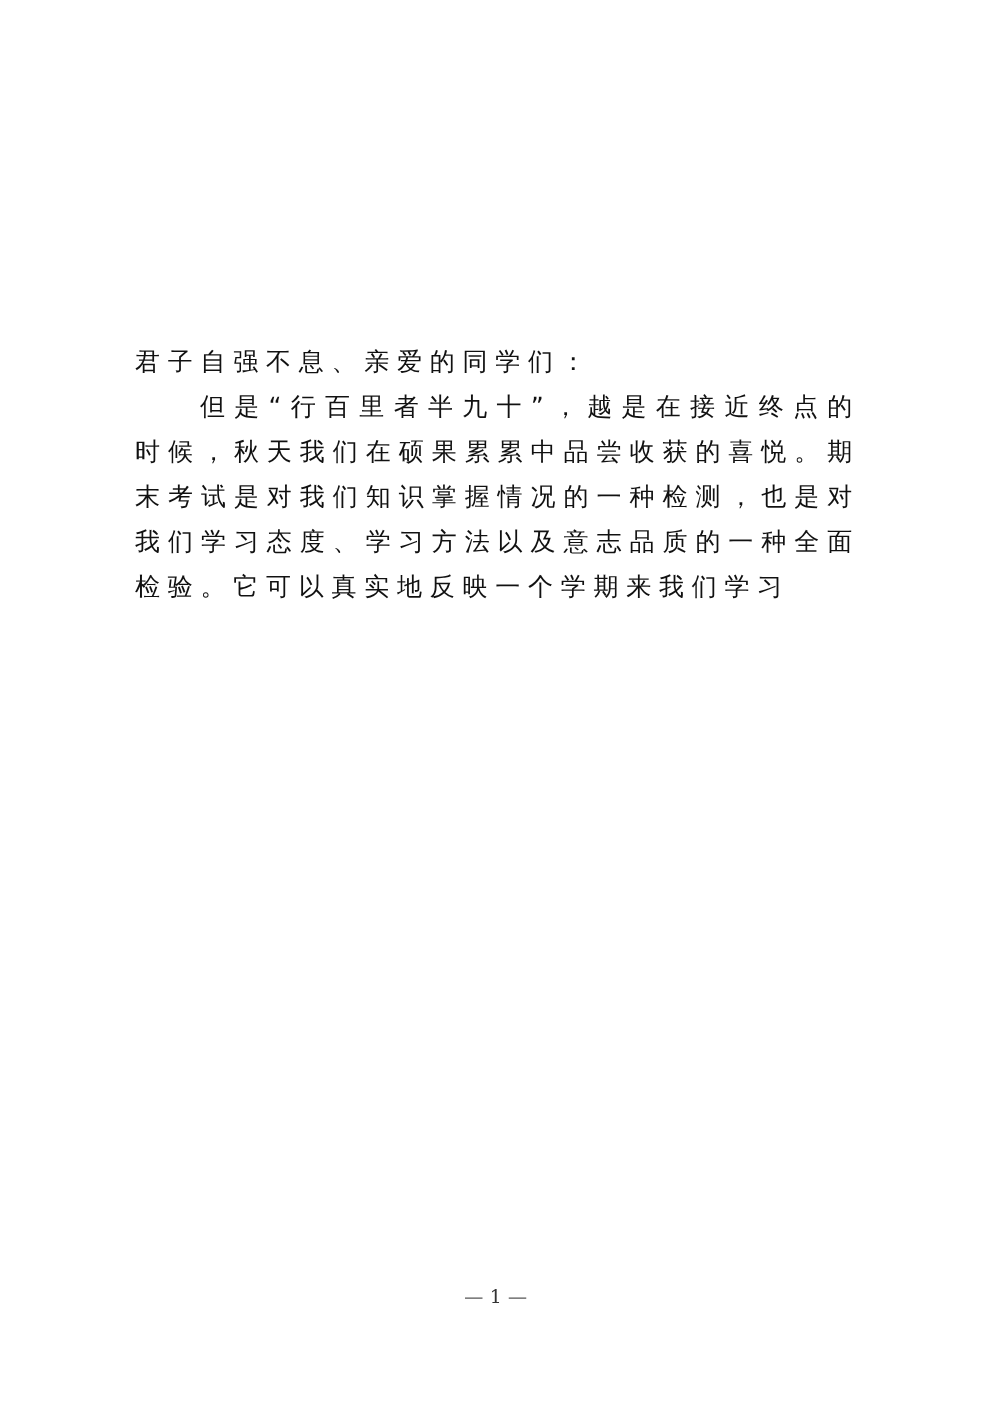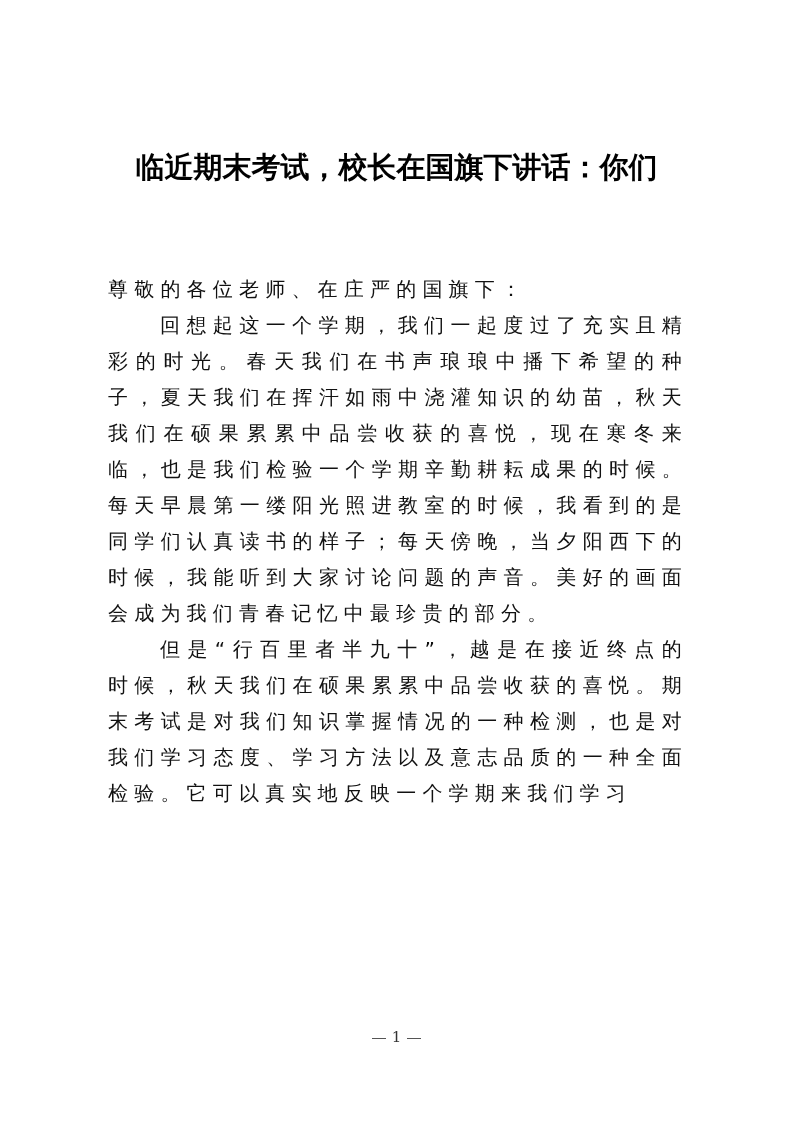--- a/index.html
+++ b/index.html
@@ -25,25 +25,23 @@
     position: absolute; left: 0; top: 1028px; width: 793px; text-align: center;
     font-family: "DejaVu Serif", "Liberation Serif", serif; font-size: 15px; color: #333;
   }
   .footer .dash { display: inline-block; width: 14px; height: 1px; background: #555; vertical-align: middle; margin: 0 6px; }
 </style>
 </head>
 <body>
 
 <div class="page">
   <div class="title">
-    <div>临近期末考试，校长在国旗下讲话：你们</div>
   </div>
 
   <div class="body">
-    <p>尊敬的各位老师、在庄严的国旗下：</p>
-    <p class="indent">回想起这一个学期，我们一起度过了充实且精彩的时光。春天我们在书声琅琅中播下希望的种子，夏天我们在挥汗如雨中浇灌知识的幼苗，秋天我们在硕果累累中品尝收获的喜悦，现在寒冬来临，也是我们检验一个学期辛勤耕耘成果的时候。每天早晨第一缕阳光照进教室的时候，我看到的是同学们认真读书的样子；每天傍晚，当夕阳西下的时候，我能听到大家讨论问题的声音。美好的画面会成为我们青春记忆中最珍贵的部分。</p>
+    <p>君子自强不息、亲爱的同学们：</p>
     <p class="indent">但是“行百里者半九十”，越是在接近终点的时候，秋天我们在硕果累累中品尝收获的喜悦。期末考试是对我们知识掌握情况的一种检测，也是对我们学习态度、学习方法以及意志品质的一种全面检验。它可以真实地反映一个学期来我们学习</p>
   </div>
 
   <div class="footer">
     <span class="dash"></span><span>1</span><span class="dash"></span>
   </div>
 </div>
 
 </body></html>

